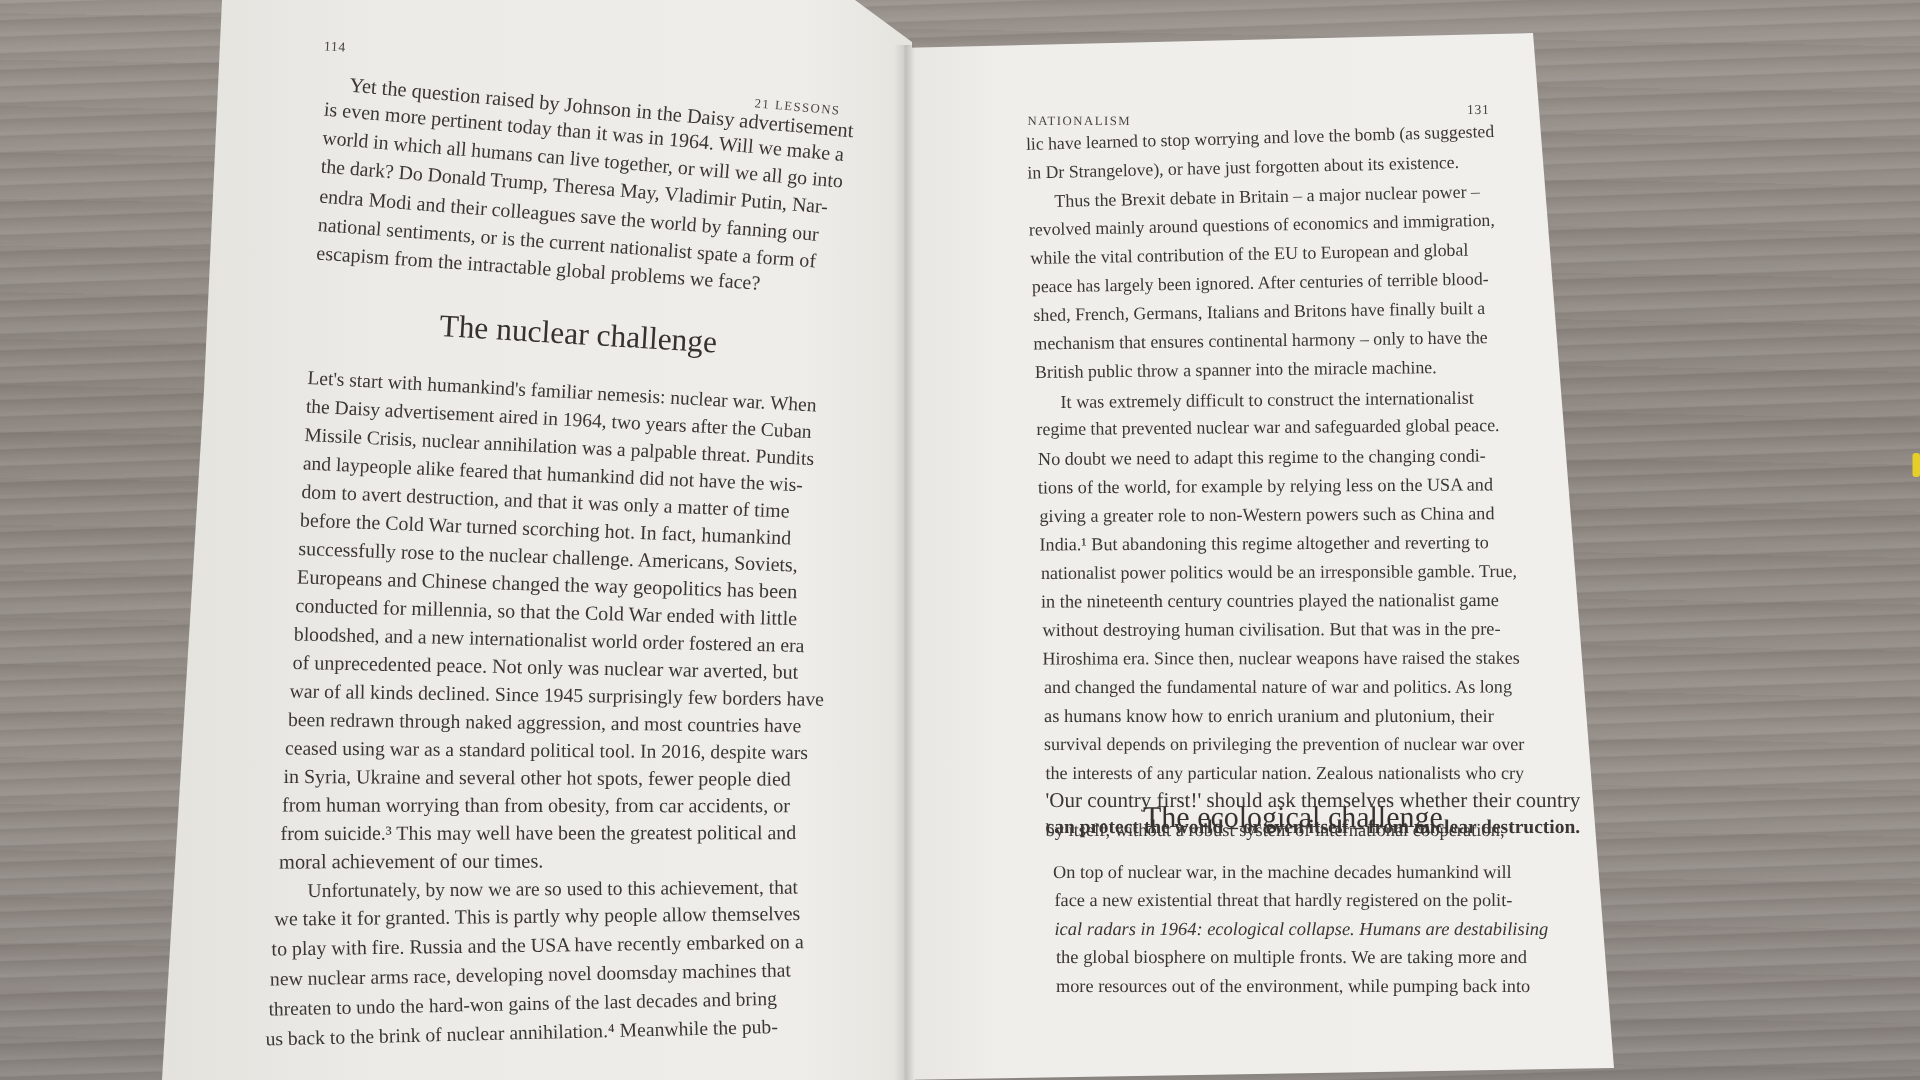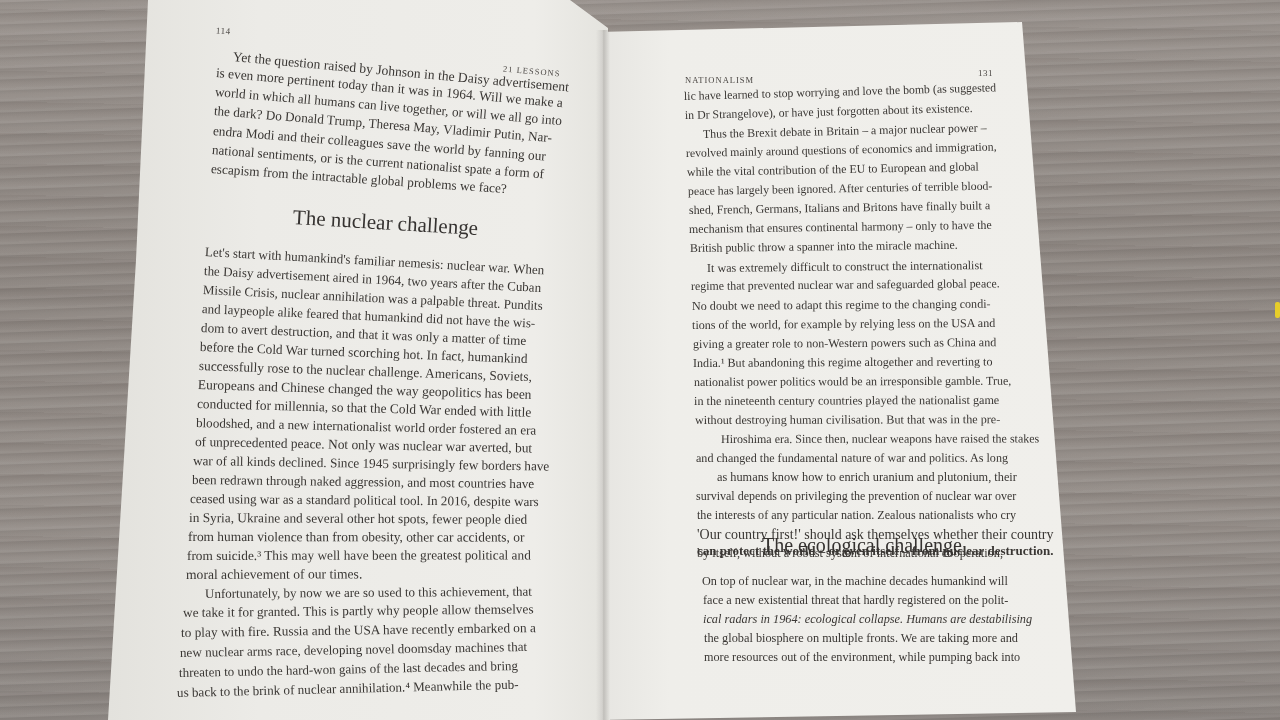--- a/index.html
+++ b/index.html
@@ -78,21 +78,21 @@
     <span class="line" style="left:200px;top:340px;transform:rotate(2.1deg);transform-origin:left center;font-size:13.3px;">before the Cold War turned scorching hot. In fact, humankind</span>
     <span class="line" style="left:199px;top:359px;transform:rotate(1.9deg);transform-origin:left center;font-size:13.3px;">successfully rose to the nuclear challenge. Americans, Soviets,</span>
     <span class="line" style="left:198px;top:378px;transform:rotate(1.7deg);transform-origin:left center;font-size:13.5px;">Europeans and Chinese changed the way geopolitics has been</span>
     <span class="line" style="left:197px;top:397px;transform:rotate(1.5deg);transform-origin:left center;font-size:13.4px;">conducted for millennia, so that the Cold War ended with little</span>
     <span class="line" style="left:196px;top:416px;transform:rotate(1.3deg);transform-origin:left center;font-size:13.1px;">bloodshed, and a new internationalist world order fostered an era</span>
     <span class="line" style="left:195px;top:435px;transform:rotate(1.1deg);transform-origin:left center;font-size:13.4px;">of unprecedented peace. Not only was nuclear war averted, but</span>
     <span class="line" style="left:193px;top:454px;transform:rotate(0.9deg);transform-origin:left center;font-size:13.2px;">war of all kinds declined. Since 1945 surprisingly few borders have</span>
     <span class="line" style="left:192px;top:473px;transform:rotate(0.7deg);transform-origin:left center;font-size:13.1px;">been redrawn through naked aggression, and most countries have</span>
     <span class="line" style="left:190px;top:492px;transform:rotate(0.5deg);transform-origin:left center;font-size:13.1px;">ceased using war as a standard political tool. In 2016, despite wars</span>
     <span class="line" style="left:189px;top:511px;transform:rotate(0.3deg);transform-origin:left center;font-size:13.3px;">in Syria, Ukraine and several other hot spots, fewer people died</span>
-    <span class="line" style="left:188px;top:530px;transform:rotate(0.1deg);transform-origin:left center;font-size:13.4px;">from human violence than from obesity, other car accidents, or</span>
+    <span class="line" style="left:188px;top:530px;transform:rotate(0.1deg);transform-origin:left center;font-size:13.4px;">from human worrying than from obesity, from car accidents, or</span>
     <span class="line" style="left:187px;top:549px;transform:rotate(-0.1deg);transform-origin:left center;font-size:13.3px;">from suicide.³ This may well have been the greatest political and</span>
     <span class="line" style="left:186px;top:568px;transform:rotate(-0.2deg);transform-origin:left center;text-align:right;">moral achievement of our times.</span>
     <span class="line" style="left:205px;top:587px;transform:rotate(-0.4deg);transform-origin:left center;font-size:13.0px;">Unfortunately, by now we are so used to this achievement, that</span>
     <span class="line" style="left:183px;top:606px;transform:rotate(-0.6deg);transform-origin:left center;font-size:13.3px;">we take it for granted. This is partly why people allow themselves</span>
     <span class="line" style="left:181px;top:626px;transform:rotate(-0.8deg);transform-origin:left center;font-size:13.3px;">to play with fire. Russia and the USA have recently embarked on a</span>
     <span class="line" style="left:180px;top:646px;transform:rotate(-1.0deg);transform-origin:left center;font-size:13.1px;">new nuclear arms race, developing novel doomsday machines that</span>
     <span class="line" style="left:179px;top:666px;transform:rotate(-1.2deg);transform-origin:left center;font-size:13.0px;">threaten to undo the hard-won gains of the last decades and bring</span>
     <span class="line" style="left:177px;top:686px;transform:rotate(-1.4deg);transform-origin:left center;font-size:13.1px;">us back to the brink of nuclear annihilation.⁴ Meanwhile the pub-</span>
   </div>
 </div>
@@ -116,23 +116,23 @@
     <span class="line" style="left:690px;top:243px;transform:rotate(-0.7deg);transform-origin:left center;font-size:11.9px;">British public throw a spanner into the miracle machine.</span>
     <span class="line" style="left:707px;top:262px;transform:rotate(-0.6deg);transform-origin:left center;font-size:12.1px;">It was extremely difficult to construct the internationalist</span>
     <span class="line" style="left:691px;top:281px;transform:rotate(-0.5deg);transform-origin:left center;font-size:11.9px;">regime that prevented nuclear war and safeguarded global peace.</span>
     <span class="line" style="left:692px;top:300px;transform:rotate(-0.45deg);transform-origin:left center;font-size:12.1px;">No doubt we need to adapt this regime to the changing condi-</span>
     <span class="line" style="left:692px;top:319px;transform:rotate(-0.4deg);transform-origin:left center;font-size:12.1px;">tions of the world, for example by relying less on the USA and</span>
     <span class="line" style="left:693px;top:338px;transform:rotate(-0.35deg);transform-origin:left center;font-size:12.1px;">giving a greater role to non-Western powers such as China and</span>
     <span class="line" style="left:693px;top:357px;transform:rotate(-0.3deg);transform-origin:left center;font-size:12.1px;">India.¹ But abandoning this regime altogether and reverting to</span>
     <span class="line" style="left:694px;top:376px;transform:rotate(-0.25deg);transform-origin:left center;font-size:12.0px;">nationalist power politics would be an irresponsible gamble. True,</span>
     <span class="line" style="left:694px;top:395px;transform:rotate(-0.2deg);transform-origin:left center;font-size:12.2px;">in the nineteenth century countries played the nationalist game</span>
     <span class="line" style="left:695px;top:414px;transform:rotate(-0.15deg);transform-origin:left center;font-size:12.2px;">without destroying human civilisation. But that was in the pre-</span>
-    <span class="line" style="left:721px;top:433px;transform:rotate(-0.1deg);transform-origin:left center;font-size:12.0px;font-family:Liberation Serif, serif;">Hiroshima era. Since then, nuclear weapons have raised the stakes</span>
+    <span class="line" style="left:695px;top:433px;transform:rotate(-0.1deg);transform-origin:left center;font-size:12.0px;font-family:Liberation Serif, serif;">Hiroshima era. Since then, nuclear weapons have raised the stakes</span>
     <span class="line" style="left:696px;top:452px;transform:rotate(-0.05deg);transform-origin:left center;font-size:12.1px;">and changed the fundamental nature of war and politics. As long</span>
-    <span class="line" style="left:696px;top:471px;transform-origin:left center;font-size:12.3px;margin-left:21px;">as humans know how to enrich uranium and plutonium, their</span>
+    <span class="line" style="left:696px;top:471px;transform-origin:left center;font-size:12.3px;">as humans know how to enrich uranium and plutonium, their</span>
     <span class="line" style="left:696px;top:490px;transform-origin:left center;font-size:12.0px;">survival depends on privileging the prevention of nuclear war over</span>
     <span class="line" style="left:697px;top:509px;transform-origin:left center;font-size:12.1px;">the interests of any particular nation. Zealous nationalists who cry</span>
     <span class="line" style="left:697px;top:528px;transform-origin:left center;font-size:14px;">'Our country first!' should ask themselves whether their country</span>
     <span class="line" style="left:697px;top:547px;transform-origin:left center;font-size:12.3px;">by itself, without a robust system of international cooperation,</span>
     <span class="line" style="left:697px;top:544px;transform-origin:left center;font-size:13px;font-weight:bold;">can protect the world – or even itself – from nuclear destruction.</span>
   </div>
 
   <span class="heading" style="left:762px;top:534px;font-size:20px;">The ecological challenge</span>
 
   <div>

